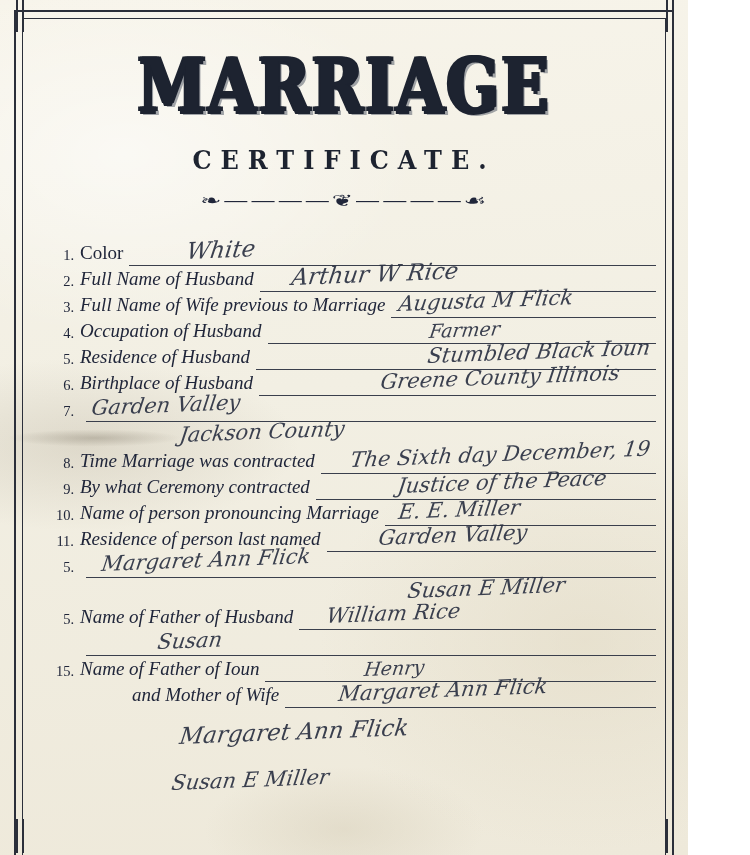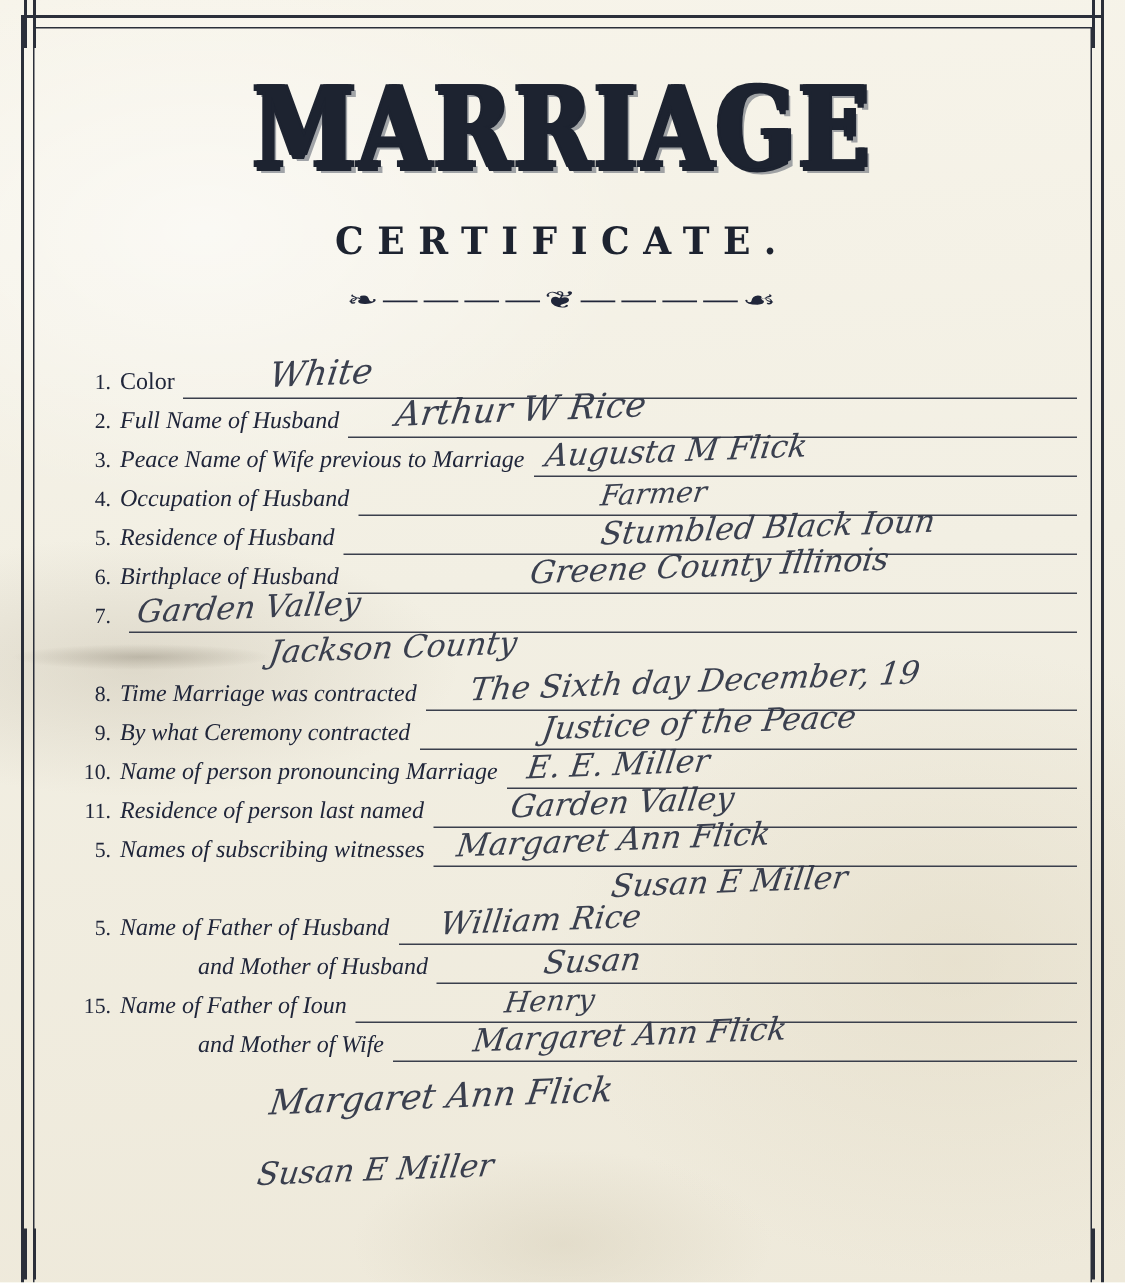--- a/index.html
+++ b/index.html
@@ -5,21 +5,21 @@
   html, body {
     margin: 0;
     padding: 0;
     background: #ffffff;
   }
   body {
     font-family: "Liberation Serif", serif;
   }
   .page {
     position: relative;
-    width: 750px;
+    width: 688px;
     height: 855px;
     background: #f4f1e6;
     overflow: hidden;
   }
   
   .paper-tint {
     position: absolute;
     inset: 0;
     background:
       radial-gradient(ellipse 420px 260px at 18% 18%, rgba(255,255,255,0.55), rgba(255,255,255,0) 70%),
@@ -144,21 +144,21 @@
     width: 26px;
     text-align: right;
     font-size: 14.5px;
     color: #20263a;
     font-family: "Liberation Serif", serif;
     padding-right: 6px;
     padding-bottom: 2px;
     flex: none;
   }
   .label {
-    font-size: 16px;
+    font-size: 19px;
     color: #20263a;
     font-family: "Liberation Serif", serif;
     font-style: italic;
     white-space: nowrap;
     padding-bottom: 2px;
     flex: none;
   }
   .label.upright { font-style: normal; }
   .fill {
     position: relative;
@@ -232,21 +232,21 @@
       <div class="row">
         <div class="num">2.</div>
         <div class="label">Full Name of Husband</div>
         <div class="fill">
           <span class="hand h-lg" style="left:30px;">Arthur W Rice</span>
         </div>
       </div>
 
       <div class="row">
         <div class="num">3.</div>
-        <div class="label">Peace Name of Wife previous to Marriage</div>
+        <div class="label">Full Name of Wife previous to Marriage</div>
         <div class="fill">
           <span class="hand h-md" style="left:6px;">Augusta M Flick</span>
         </div>
       </div>
 
       <div class="row">
         <div class="num">4.</div>
         <div class="label">Occupation  of Husband</div>
         <div class="fill">
           <span class="hand h-sm" style="left:160px;">Farmer</span>
@@ -310,21 +310,20 @@
       <div class="row">
         <div class="num">11.</div>
         <div class="label">Residence of person last named</div>
         <div class="fill">
           <span class="hand h-md" style="left:50px;">Garden Valley</span>
         </div>
       </div>
 
       <div class="row">
         <div class="num">5.</div>
-        <div class="label">Names of subscribing witnesses</div>
         <div class="fill">
           <span class="hand h-md" style="left:14px;">Margaret Ann Flick</span>
         </div>
       </div>
 
       <div class="row">
         <div class="num"></div>
         <div class="fill noline">
           <span class="hand h-md" style="left:320px;">Susan E Miller</span>
         </div>
@@ -334,21 +333,20 @@
       <div class="row">
         <div class="num">5.</div>
         <div class="label">Name of Father of Husband</div>
         <div class="fill">
           <span class="hand h-md" style="left:26px;">William Rice</span>
         </div>
       </div>
 
       <div class="row">
         <div class="num"></div>
-        <div class="label indent-label">and Mother of Husband</div>
         <div class="fill">
           <span class="hand h-md" style="left:70px;">Susan</span>
         </div>
       </div>
 
       <div class="row">
         <div class="num">15.</div>
         <div class="label">Name of Father of Ioun</div>
         <div class="fill">
           <span class="hand h-sm" style="left:98px;">Henry</span>

